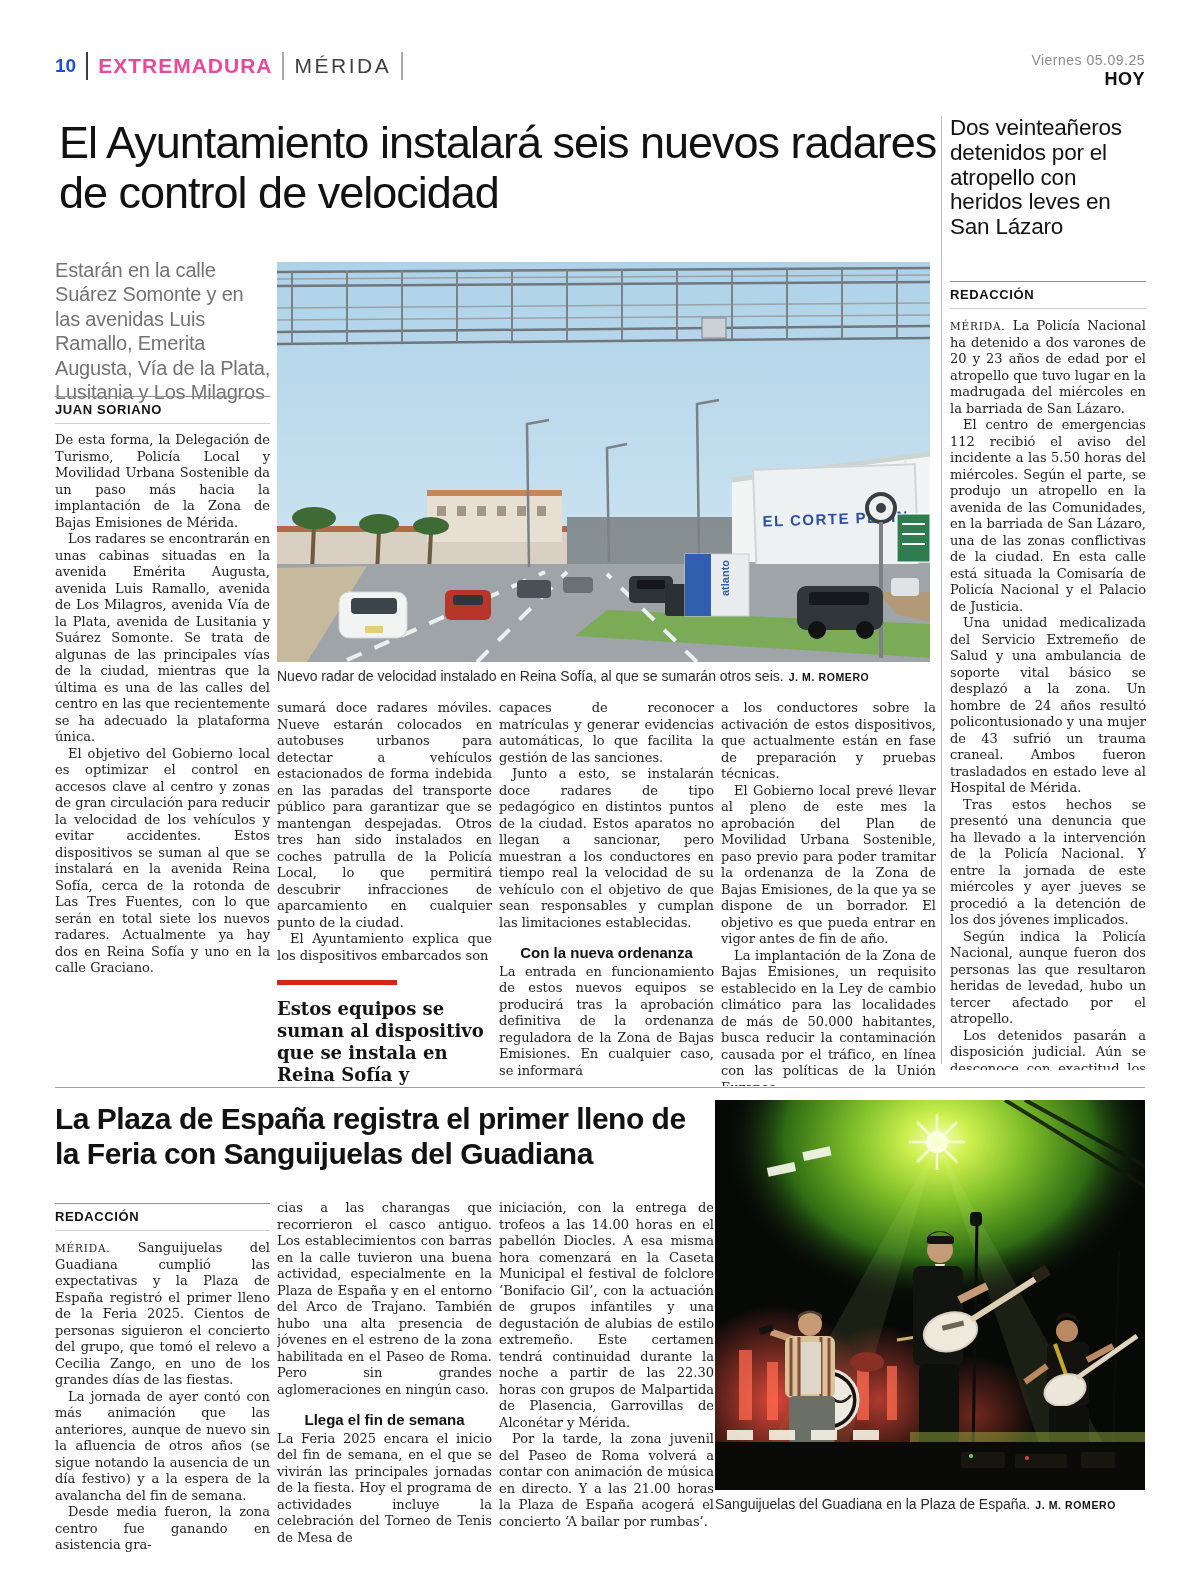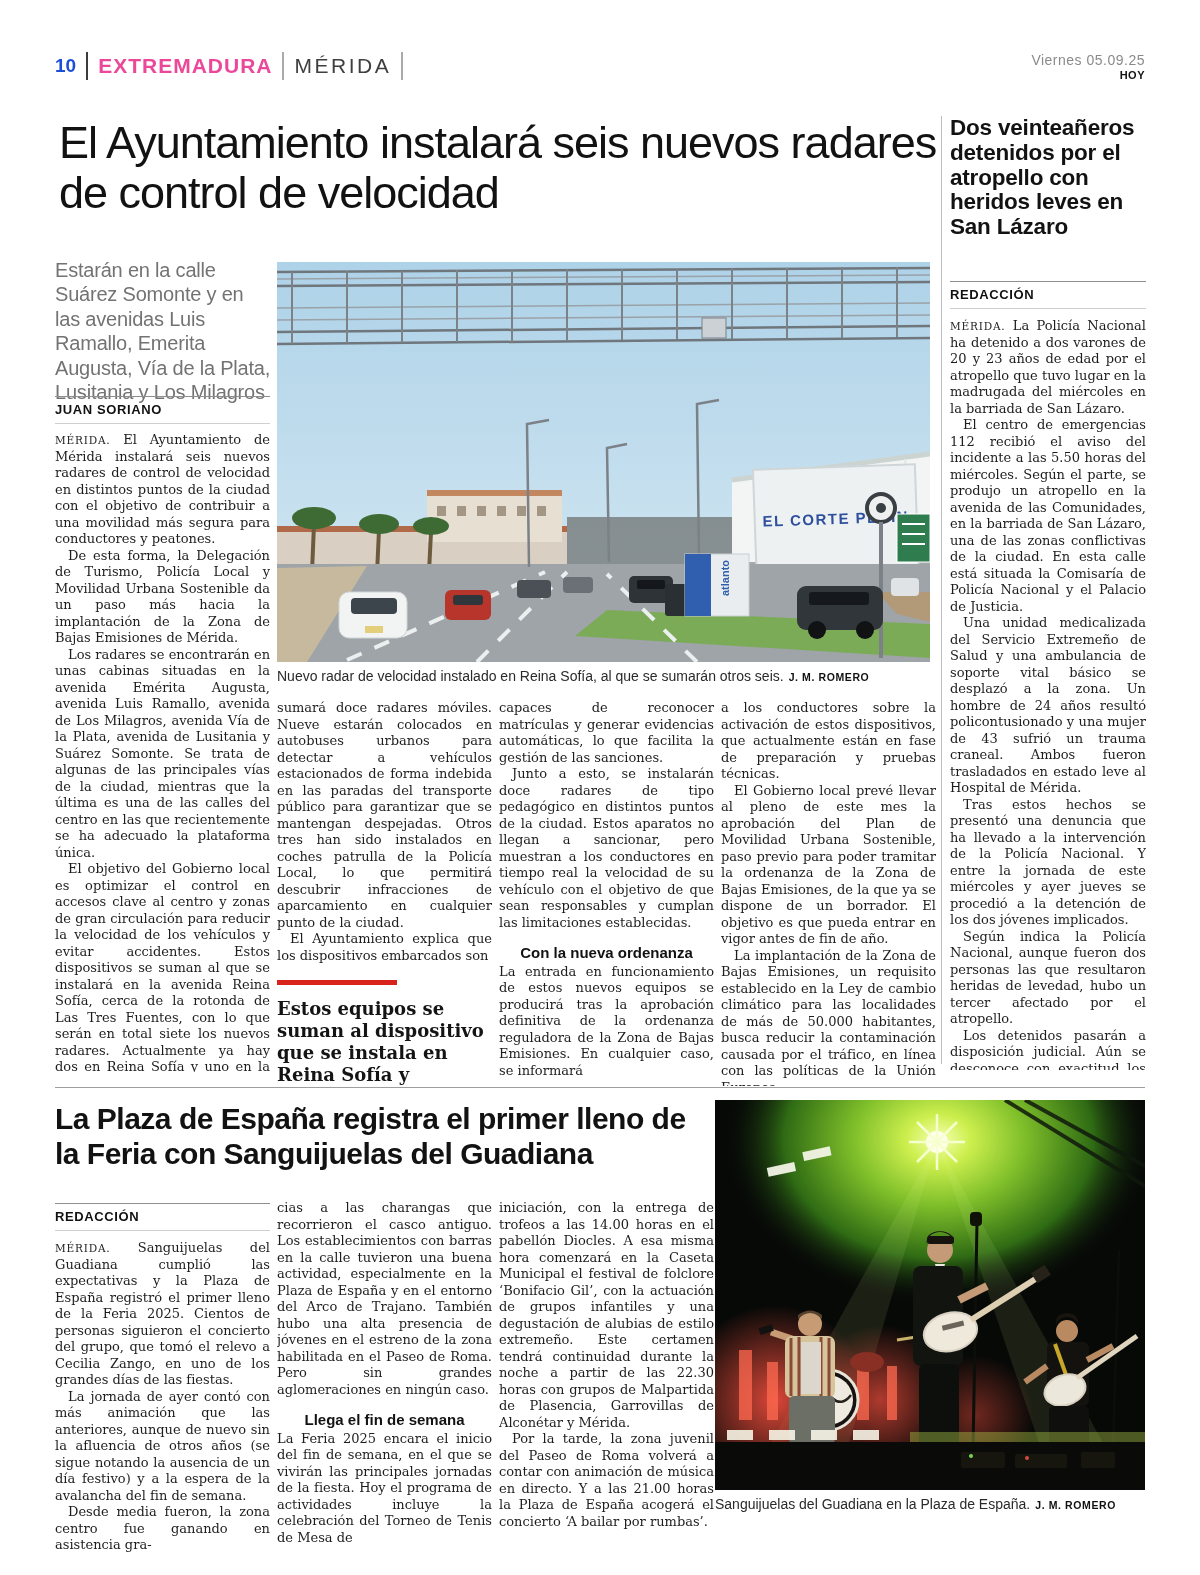--- a/index.html
+++ b/index.html
@@ -8,26 +8,26 @@
   
   .hdr{position:absolute;left:55px;top:52px;right:55px;height:42px;}
   .hdr-left{position:absolute;left:0;top:0;display:flex;align-items:center;gap:10px;}
   .pageno{font-size:19px;font-weight:bold;color:#1d4ed8;}
   .hbar{display:inline-block;width:2px;height:28px;background:#3c3c3c;}
   .hbar.light{background:#aaa;}
   .section{font-size:21px;font-weight:bold;color:#ec4899;letter-spacing:1px;}
   .subsection{font-size:21px;font-weight:400;color:#3f3f3f;letter-spacing:2.5px;}
   .hdr-right{position:absolute;right:0;top:0;text-align:right;line-height:1.2;}
   .hdate{font-size:14px;color:#8a8a8a;letter-spacing:.5px;}
-  .hbrand{font-size:11px;font-weight:bold;color:#111;letter-spacing:.5px;}
+  .hbrand{font-size:18px;font-weight:bold;color:#111;letter-spacing:.5px;}
   
   .main-hl{position:absolute;left:51px;top:110px;width:880px;margin:8px;
            font-size:45px;line-height:1.12;font-weight:normal;letter-spacing:-1px;color:#121212;}
   .side-hl{position:absolute;left:950px;top:116px;width:196px;margin:0;
-           font-size:22.5px;line-height:1.1;font-weight:bold;letter-spacing:-.2px;color:#121212;}
+           font-size:22.5px;line-height:1.1;font-weight:normal;letter-spacing:-.2px;color:#121212;}
   .bottom-hl{position:absolute;left:55px;top:1102px;width:660px;margin:0;
            font-size:30px;line-height:1.15;font-weight:bold;letter-spacing:-.5px;color:#121212;}
   .deck{position:absolute;left:55px;top:258px;width:216px;
         font-size:20px;line-height:1.22;color:#737373;letter-spacing:-.2px;}
   
   .byline{position:absolute;width:215px;border-top:1px solid #8f8f8f;border-bottom:1px solid #cfcfcf;
           padding:5px 0 6px 0;font-size:13px;font-weight:bold;letter-spacing:.6px;color:#111;}
   .byline.main{left:55px;top:396px;}
   .byline.side{left:950px;top:281px;width:196px;}
   .byline.bottom{left:55px;top:1203px;}
@@ -215,21 +215,20 @@
           <circle cx="588" cy="368" r="9" fill="#101214"></circle>
         <rect x="614" y="316" width="28" height="18" rx="4" fill="#dfe3e5"></rect>
       </g>
     </svg>
   </div>
   <div class="caption cap-main">
     <span>Nuevo radar de velocidad instalado en Reina Sofía, al que se sumarán otros seis.</span><span class="credit">J. M. ROMERO</span>
   </div>
 
   <div class="col c-main1">
-    <p><span class="dateline">MÉRIDA.</span> <span>El Ayuntamiento de Mérida instalará seis nuevos radares de control de velocidad en distintos puntos de la ciudad con el objetivo de contribuir a una movilidad más segura para conductores y peatones.</span></p>
     <p>De esta forma, la Delegación de Turismo, Policía Local y Movilidad Urbana Sostenible da un paso más hacia  la implantación de la Zona de Bajas Emisiones de Mérida.</p>
     <p>Los radares se encontrarán en unas cabinas situadas en la avenida Emérita Augusta, avenida Luis Ramallo, avenida de Los Milagros, avenida Vía de la Plata, avenida de Lusitania y Suárez Somonte. Se trata de algunas de las principales vías de la ciudad, mientras que la última es una de las calles del centro en las que recientemente se ha adecuado la plataforma única.</p>
     <p>El objetivo del Gobierno local es optimizar el control en accesos clave al centro y zonas de gran circulación para reducir la velocidad de los vehículos y evitar accidentes. Estos dispositivos se suman al que se instalará en la avenida Reina Sofía, cerca de la rotonda de Las Tres Fuentes, con lo que serán en total siete los nuevos radares. Actualmente ya hay dos en Reina Sofía y uno en la calle Graciano.</p>
 
   </div>
 
   <div class="col c-main2">
     <p>sumará doce radares móviles. Nueve estarán colocados en autobuses urbanos para detectar a vehículos estacionados de forma indebida en las paradas del transporte público para garantizar que se mantengan despejadas. Otros tres han sido instalados en coches patrulla de la Policía Local, lo que permitirá descubrir infracciones de aparcamiento en cualquier punto de la ciudad.</p>
     <p>El Ayuntamiento explica que los dispositivos embarcados son</p>
     <div class="pq">

